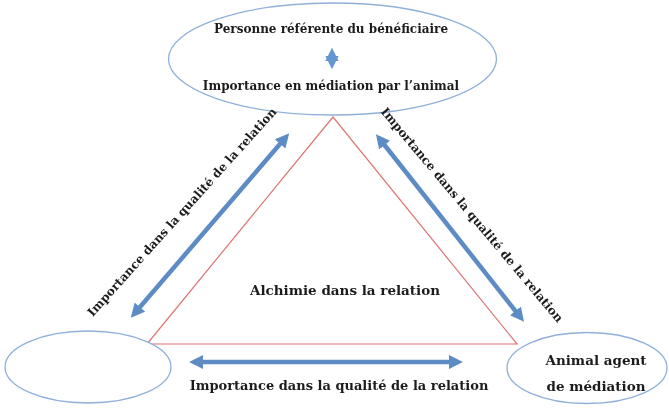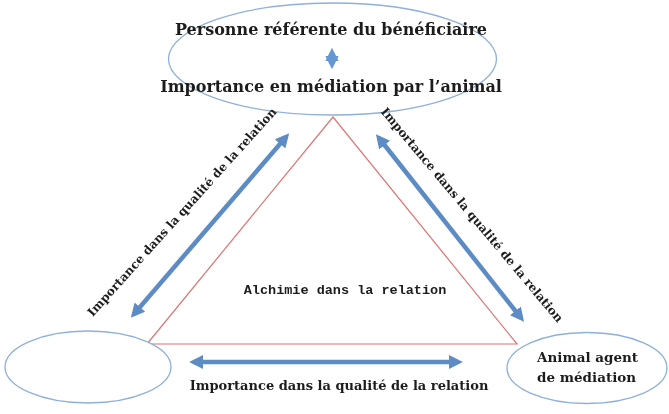--- a/index.html
+++ b/index.html
@@ -18,33 +18,33 @@
     color:var(--text-color);
     overflow:hidden;
   }
   .canvas svg{position:absolute;left:0;top:0;}
   .label{
     position:absolute;
     font-weight:bold;
     white-space:nowrap;
     transform:translate(-50%,-50%);
   }
-  .lbl-top1,.lbl-top2{font-size:16px;}
-  .lbl-center{font-size:13.5px;font-family:Liberation Mono, monospace;}
+  .lbl-top1,.lbl-top2{font-size:12px;}
+  .lbl-center{font-size:13.5px;}
   .lbl-bottom{font-size:13px;}
   .lbl-ellipse{font-size:13.5px;}
   .lbl-diag{font-size:12px;}
   .lbl-diag-left{transform:translate(-50%,-50%) rotate(-48deg);}
   .lbl-diag-right{transform:translate(-50%,-50%) rotate(50deg);}
   .lbl-right-ellipse{
     transform:none;
     white-space:normal;
     width:118px;
-    line-height:20px;
-    text-align:left;
+    line-height:26px;
+    text-align:center;
   }
   .arrow-line{stroke:var(--arrow-blue);fill:none;}
   .arrow-line-v{stroke:var(--arrow-blue-light);fill:none;}
   .arrow-fill{fill:var(--arrow-blue);}
   .arrow-fill-v{fill:var(--arrow-blue-light);}
   .shape-ellipse{fill:#ffffff;stroke:var(--ellipse-stroke);stroke-width:1.3;}
   .shape-triangle{fill:none;stroke:var(--triangle-red);stroke-width:1.2;}
 </style>
 </head>
 <body>

